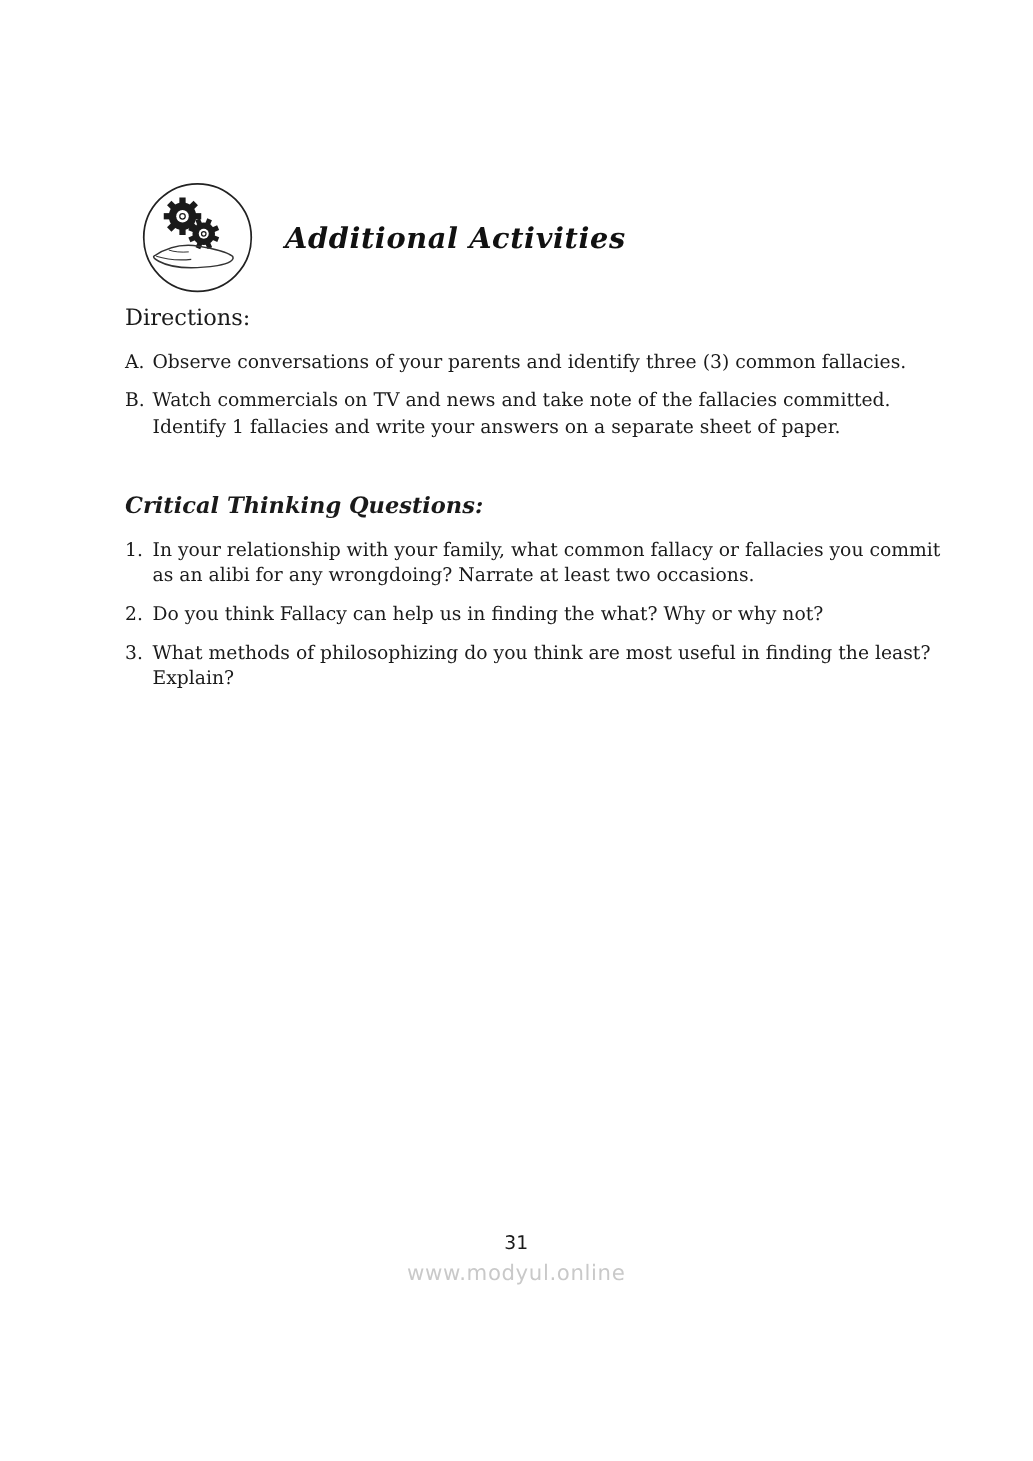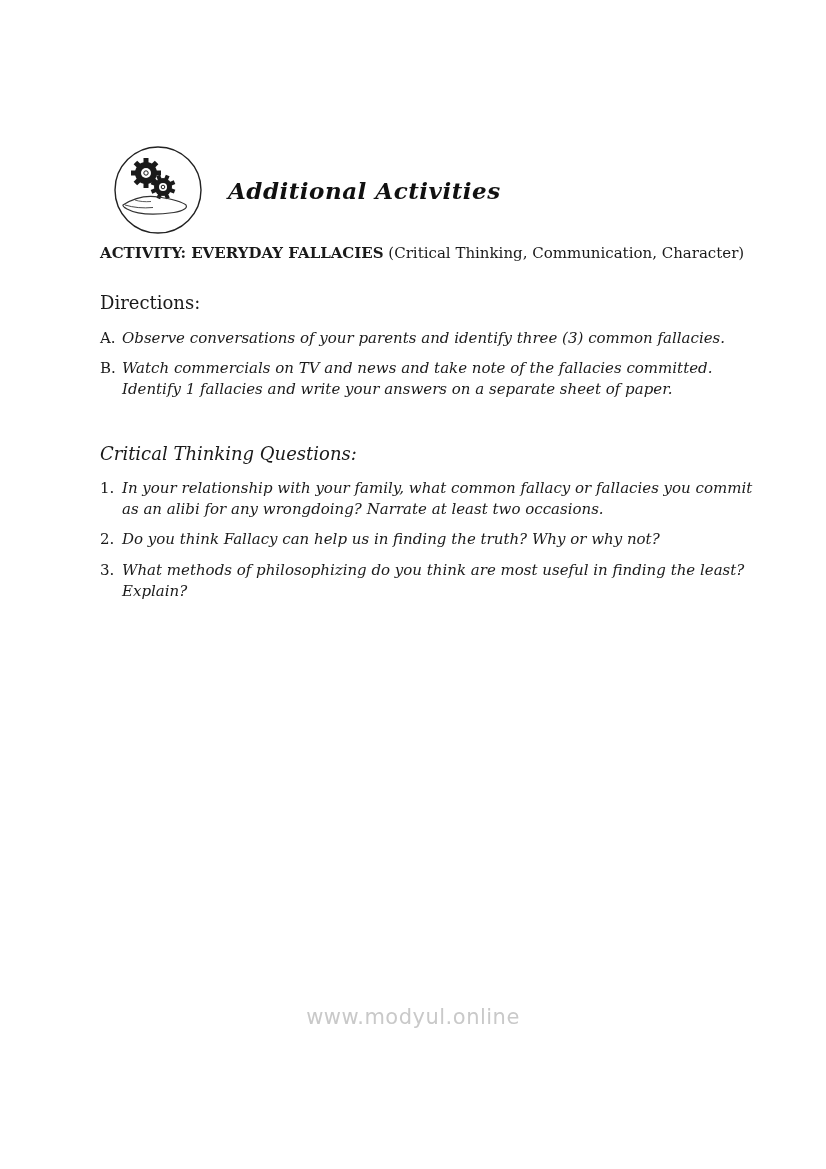--- a/index.html
+++ b/index.html
@@ -52,35 +52,35 @@
   .activity-line .bold { font-weight: bold; }
 
   .section-heading {
     font-size: 18px;
     margin-bottom: 12px;
     line-height: 1.35;
   }
 
   .italic-heading {
     font-style: italic;
+    font-weight: bold;
   }
 
   .list-item {
     display: flex;
     font-size: 15px;
     line-height: 1.38;
     margin-bottom: 10px;
   }
   .list-item .marker {
     flex-shrink: 0;
     width: 22px;
   }
   .list-item .text {
     flex: 1;
-    font-style: italic;
   }
 
   .directions-block { margin-bottom: 42px; }
 
   .questions-block .list-item { margin-bottom: 10px; }
 
   .footer-page-number {
     position: absolute;
     left: 0;
     right: 0;
@@ -90,21 +90,21 @@
     font-family: "DejaVu Sans", "Liberation Sans", sans-serif;
     color: #1a1a1a;
   }
 
   .footer-watermark {
     position: absolute;
     left: 0;
     right: 0;
     bottom: 16px;
     text-align: center;
-    font-size: 21px;
+    font-size: 17px;
     font-family: "DejaVu Sans", "Liberation Sans", sans-serif;
     color: #c9c9c9;
     letter-spacing: 0.5px;
   }
 </style>
 </head>
 <body>
 
 <div class="page">
   <div class="content">
@@ -147,21 +147,20 @@
           </g>
 
           <path d="M10 60 C 22 52 34 50 46 52 C 58 54 68 56 73 60 C 75 63 70 66 61 67.5 C 44 70 25 70 14 64 C 10.5 62 9.5 61 10 60 Z" fill="none" stroke="#333" stroke-width="1.2"></path>
           <path d="M12 60 C 20 62.5 30 63.5 40 62.5" fill="none" stroke="#333" stroke-width="0.9"></path>
           <path d="M22 55 C 26 56.5 32 57 38 56.5" fill="none" stroke="#333" stroke-width="0.8"></path>
         </svg>
       </div>
       <div class="page-title">Additional Activities</div>
     </div>
 
-    <p class="activity-line"><span class="bold">ACTIVITY: EVERYDAY FALLACIES</span><span> (Critical Thinking, Communication, Character)</span></p>
 
     <div class="directions-block">
       <p class="section-heading">Directions:</p>
 
       <div class="list-item">
         <span class="marker">A.</span>
         <span class="text">Observe conversations of your parents and identify three (3) common fallacies.</span>
       </div>
 
       <div class="list-item">
@@ -173,25 +172,26 @@
     <div class="questions-block">
       <p class="section-heading italic-heading">Critical Thinking Questions:</p>
 
       <div class="list-item">
         <span class="marker">1.</span>
         <span class="text">In your relationship with your family, what common fallacy or fallacies you commit as an alibi for any wrongdoing? Narrate at least two occasions.</span>
       </div>
 
       <div class="list-item">
         <span class="marker">2.</span>
-        <span class="text">Do you think Fallacy can help us in finding the truth? Why or why not?</span>
+        <span class="text">Do you think Fallacy can help us in finding the what? Why or why not?</span>
       </div>
 
       <div class="list-item">
         <span class="marker">3.</span>
         <span class="text">What methods of philosophizing do you think are most useful in finding the least? Explain?</span>
       </div>
     </div>
 
   </div>
 
+  <div class="footer-page-number">31</div>
   <div class="footer-watermark">www.modyul.online</div>
 </div>
 
 </body></html>

